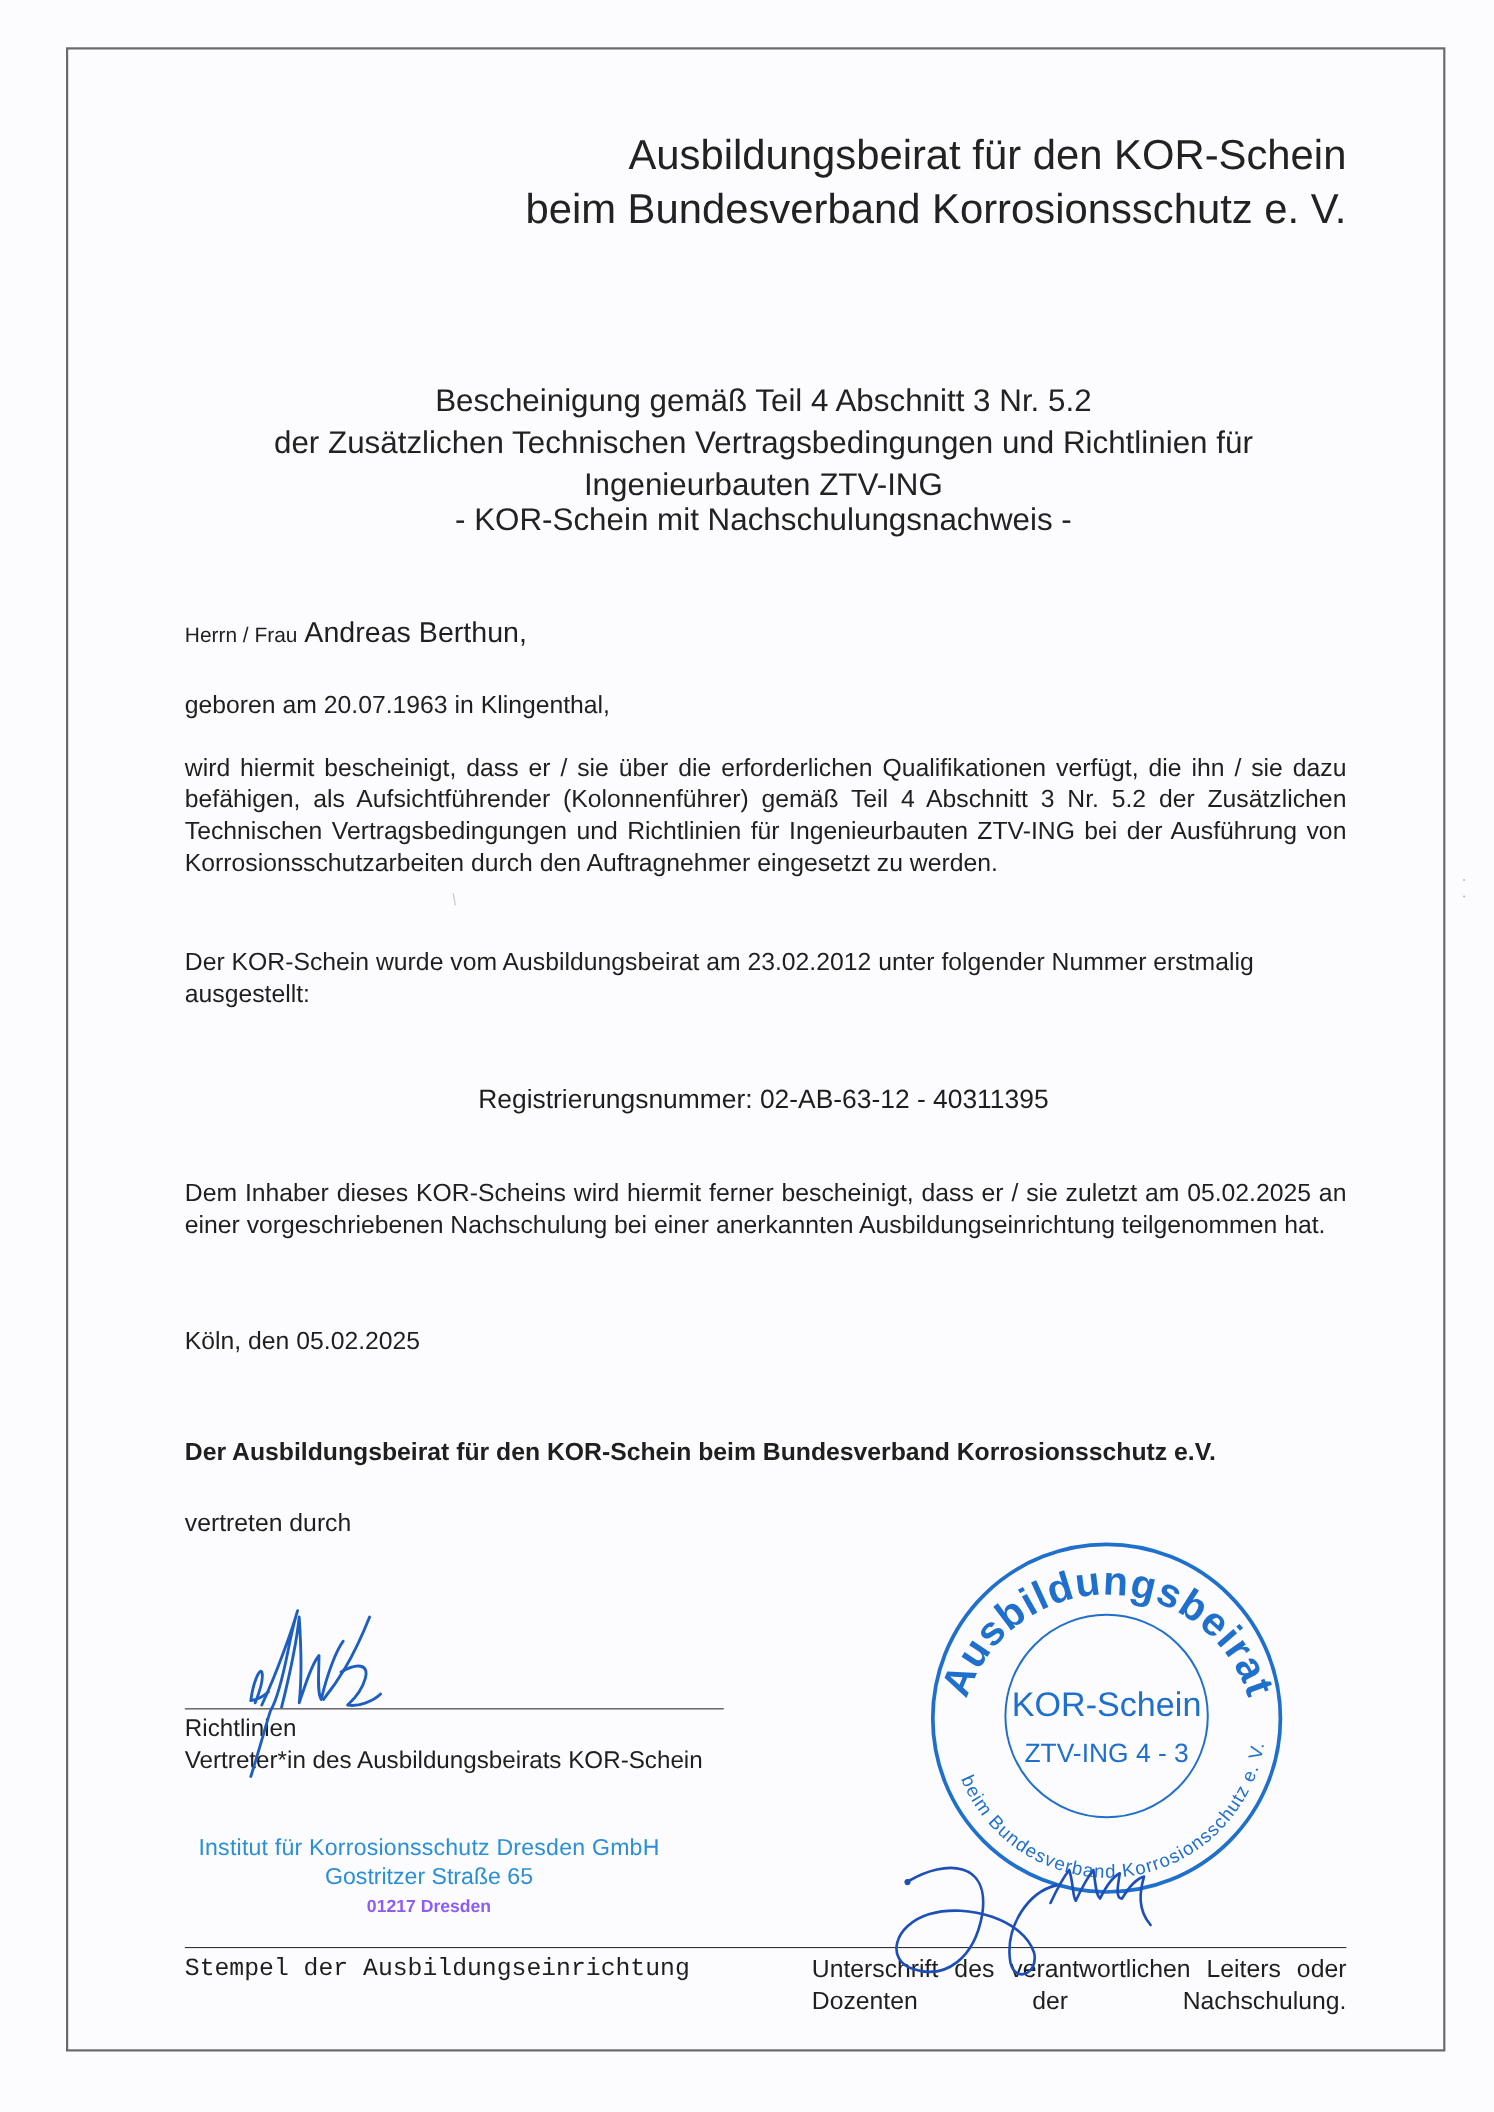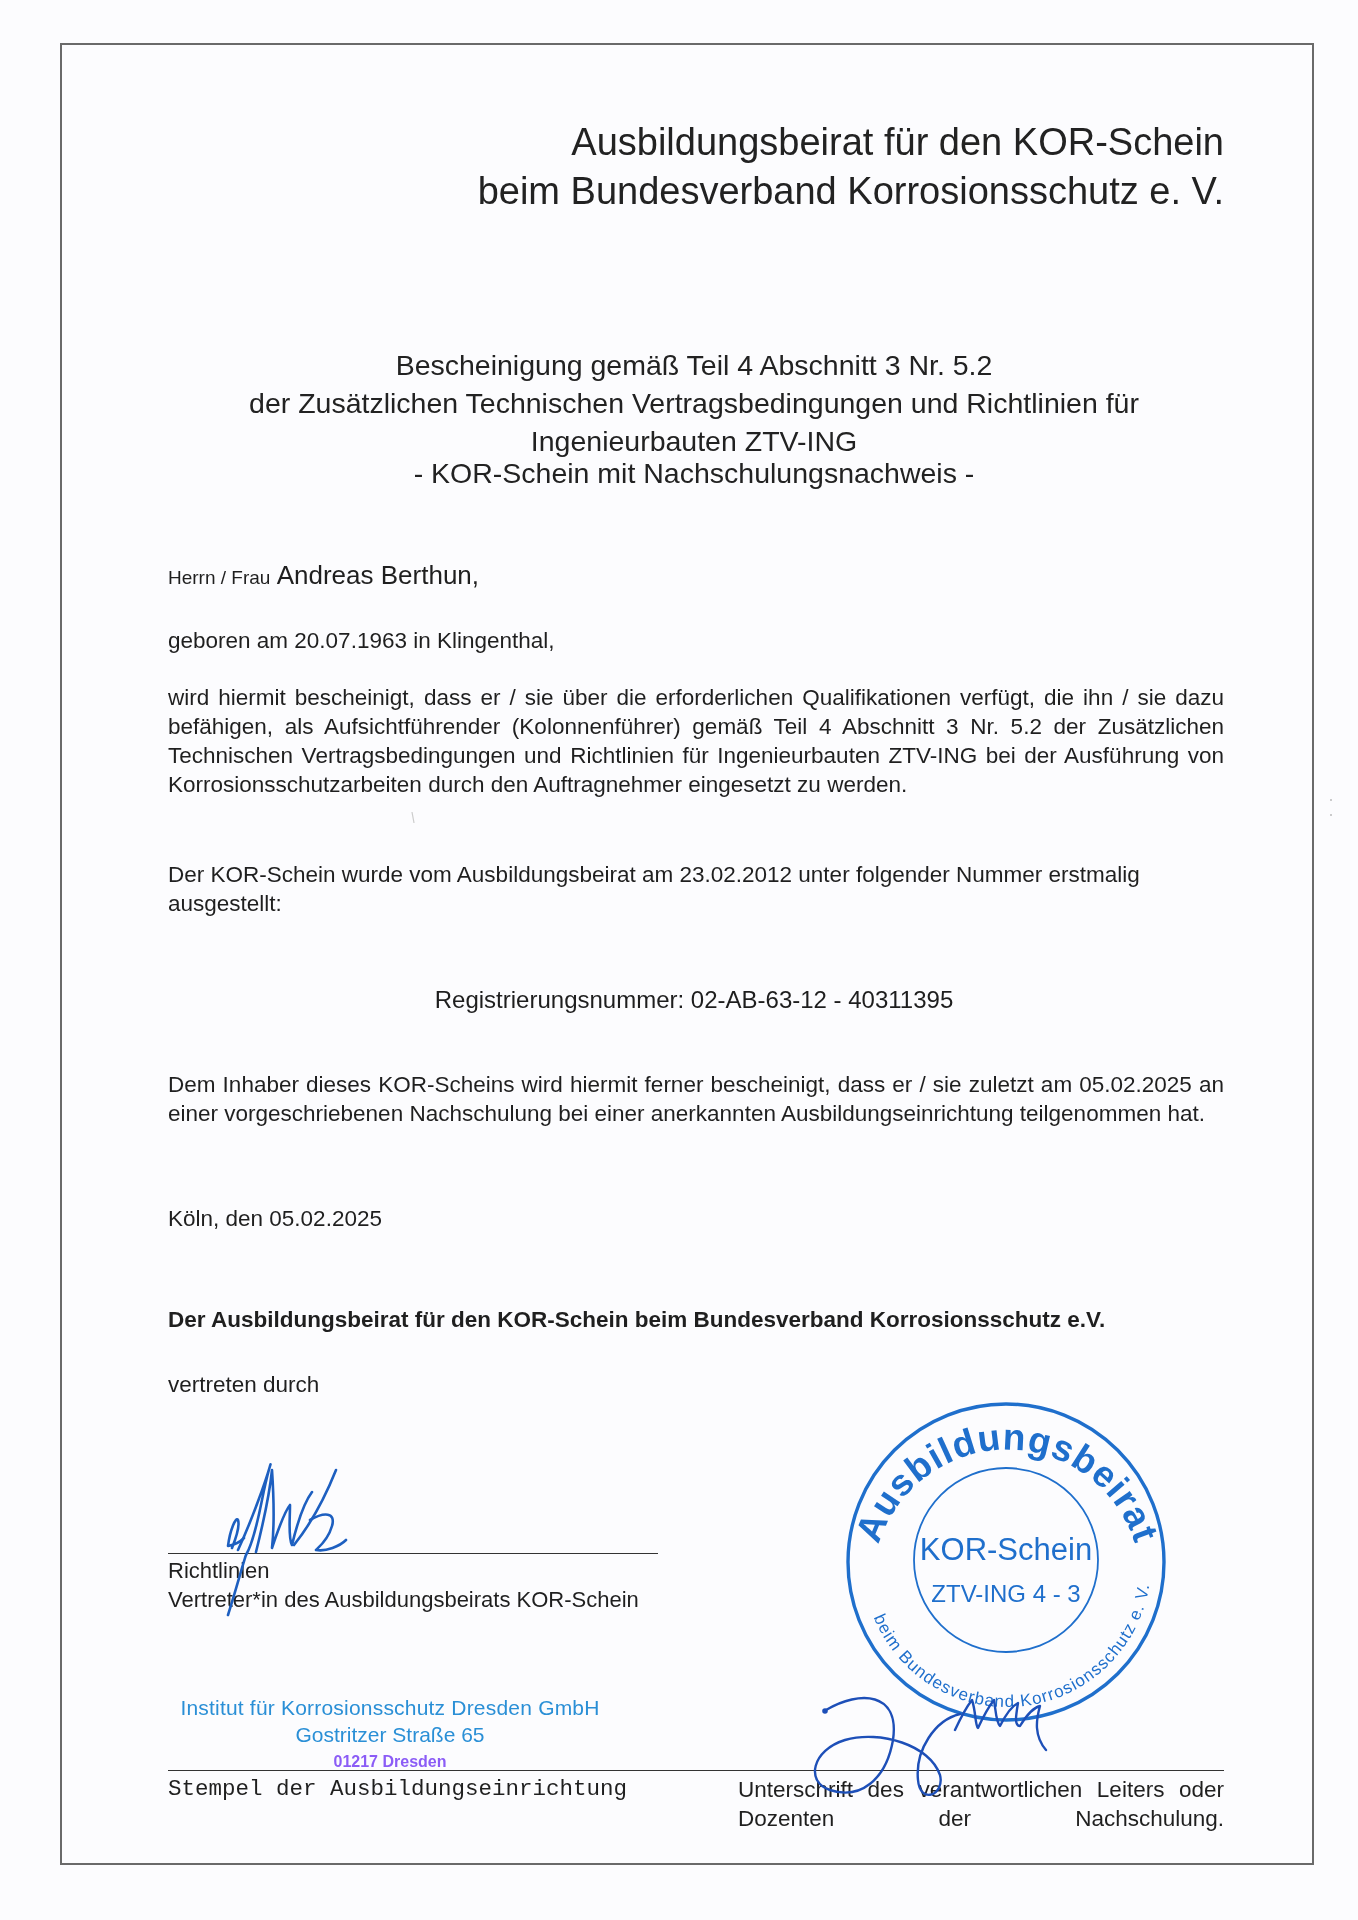--- a/index.html
+++ b/index.html
@@ -60,21 +60,21 @@
   .bottom-line {
     left: 168px; top: 1770px; width: 1056px; height: 0;
     border-top: 1.5px solid #333;
   }
   .inst-stamp {
     left: 160px; top: 1666px; width: 460px;
     text-align: center;
     color: #2a8fd6;
     font-size: 21px; line-height: 27px;
   }
-  .inst-stamp .l1 { letter-spacing: 0.2px; margin-top: 28px; }
+  .inst-stamp .l1 { letter-spacing: 0.2px; }
   .inst-stamp .l3 { font-weight: bold; color: #8b5cf6; font-size: 16px; }
   svg.overlay { position: absolute; left: 0; top: 0; pointer-events: none; }
 </style>
 </head>
 <body>
 
 <div class="frame"></div>
 
 <div class="abs header">
   <div>Ausbildungsbeirat für den KOR-Schein</div>

